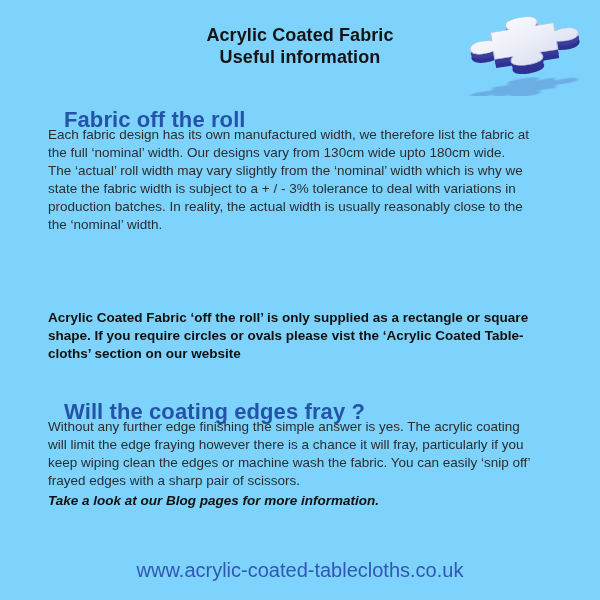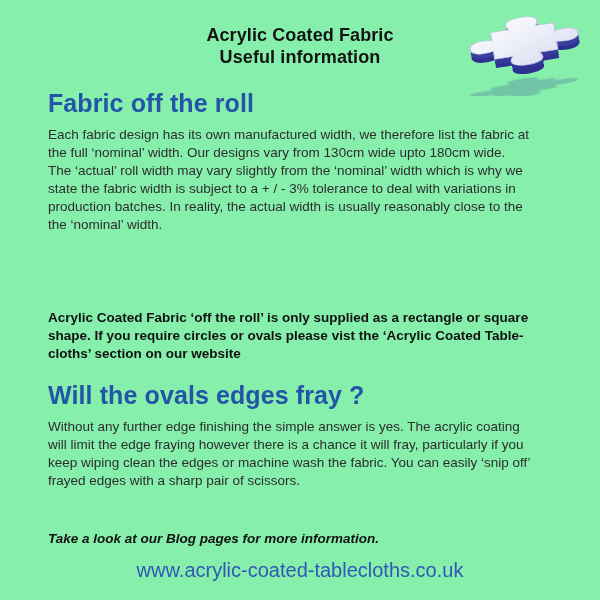--- a/index.html
+++ b/index.html
@@ -3,21 +3,21 @@
 <meta charset="utf-8">
 <style>
   html, body { margin: 0; padding: 0; }
   body {
     width: 600px; height: 600px;
     background: #ffffff;
     font-family: "Liberation Sans", sans-serif;
     position: relative;
     overflow: hidden;
   }
-  .page { position: absolute; inset: 0; background: #86efac; text-decoration: underline; }
+  .page { position: absolute; inset: 0; background: #7dd3fc; text-decoration: underline; }
 
   .doc-title {
     position: absolute;
     top: 24px; left: 0; width: 600px;
     margin: 0;
     text-align: center;
     font-size: 18px;
     line-height: 22px;
     font-weight: bold;
     color: #141414;
@@ -27,22 +27,22 @@
 
   .puzzle-wrap {
     position: absolute;
     left: 458px; top: 4px;
     width: 138px; height: 92px;
   }
 
   .sec-heading {
     position: absolute;
     left: 48px;
-    margin: 0;
-    font-size: 25px;
+    margin: 16px;
+    font-size: 22px;
     line-height: 25px;
     font-weight: bold;
     color: #2454a8;
     letter-spacing: 0.1px;
   }
   .sec-heading.h1 { top: 91px; }
   .sec-heading.h2 { top: 383px; }
 
   .body-text {
     position: absolute;
@@ -51,21 +51,21 @@
     font-size: 13.5px;
     line-height: 18px;
     color: #2d2d2d;
     white-space: pre-line;
   }
   .p1 { top: 126px; }
   .p2 { top: 245px; }
   .p3 { top: 309px; font-weight: bold; color: #111111; }
   .p4 { top: 418px; }
   .note {
-    top: 530px;
+    top: 492px;
     font-weight: bold;
     font-style: italic;
     color: #111111;
   }
 
   .footer-link {
     position: absolute;
     top: 559px; left: 0; width: 600px;
     text-align: center;
     font-size: 20px;
@@ -115,21 +115,21 @@
 The ‘actual’ roll width may vary slightly from the ‘nominal’ width which is why we
 state the fabric width is subject to a + / - 3% tolerance to deal with variations in
 production batches. In reality, the actual width is usually reasonably close to the
 the ‘nominal’ width.</p>
 
 
   <p class="body-text p3">Acrylic Coated Fabric ‘off the roll’ is only supplied as a rectangle or square
 shape. If you require circles or ovals please vist the ‘Acrylic Coated Table-
 cloths’ section on our website</p>
 
-  <h2 class="sec-heading h2">Will the ovals edges fray ?</h2>
+  <h2 class="sec-heading h2">Will the coating edges fray ?</h2>
 
   <p class="body-text p4">Without any further edge finishing the simple answer is yes. The acrylic coating
 will limit the edge fraying however there is a chance it will fray, particularly if you
 keep wiping clean the edges or machine wash the fabric. You can easily ‘snip off’
 frayed edges with a sharp pair of scissors.</p>
 
   <p class="body-text note">Take a look at our Blog pages for more information.</p>
 
   <a class="footer-link">www.acrylic-coated-tablecloths.co.uk</a>
 

